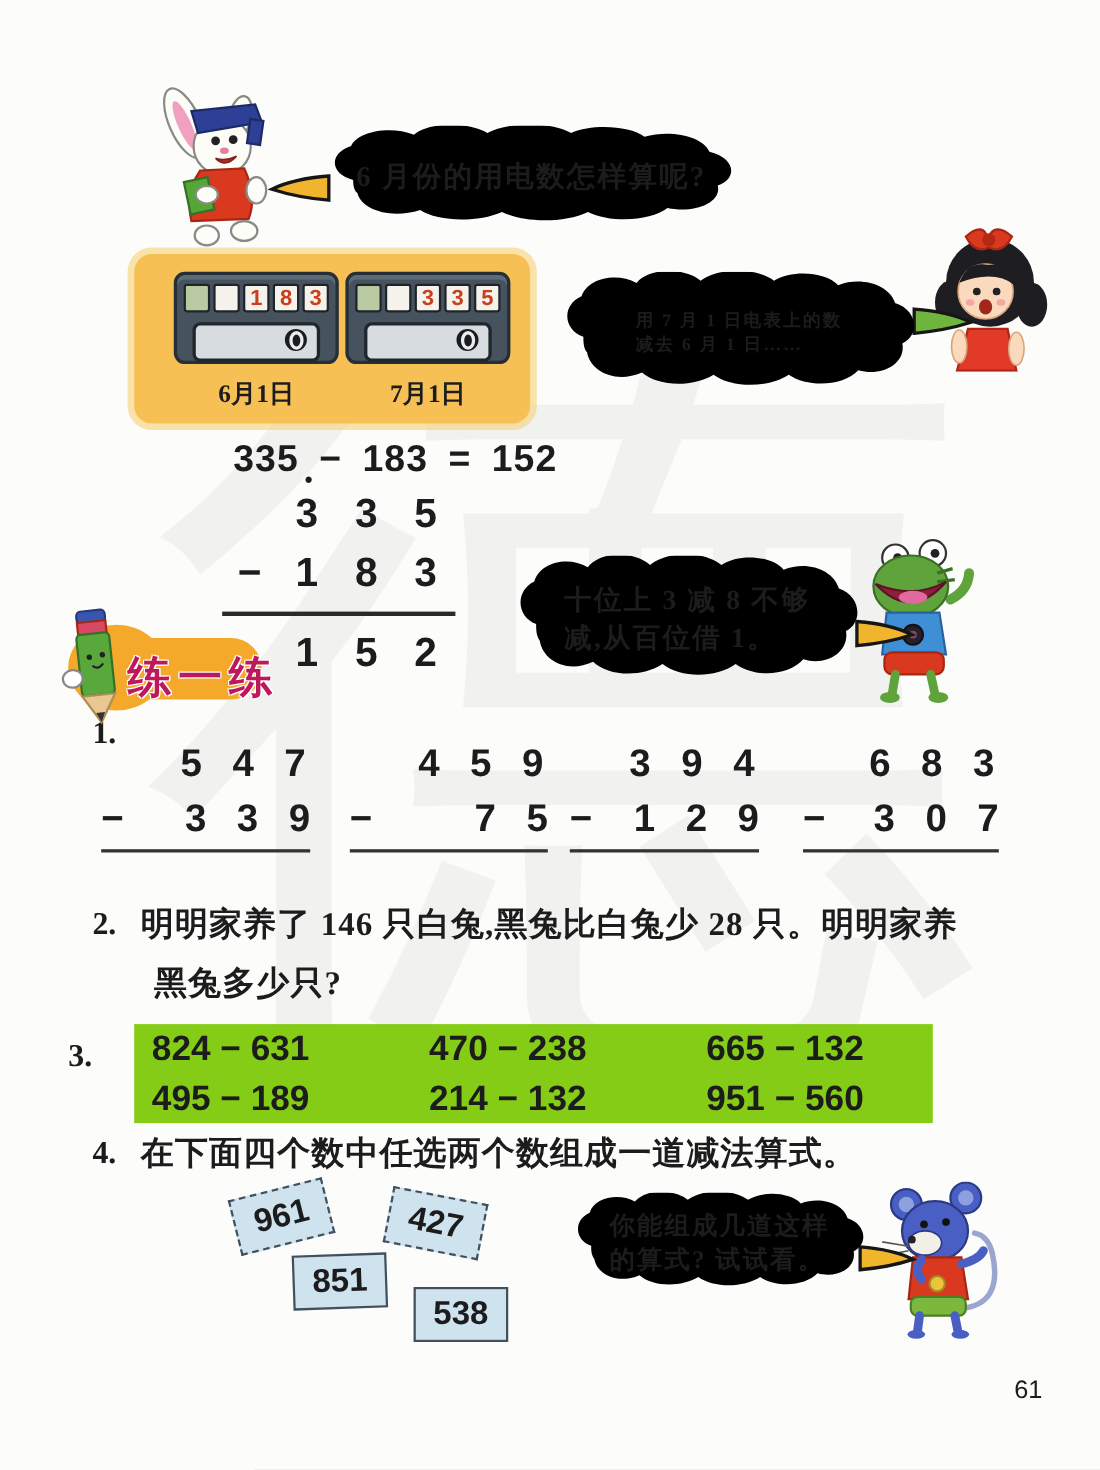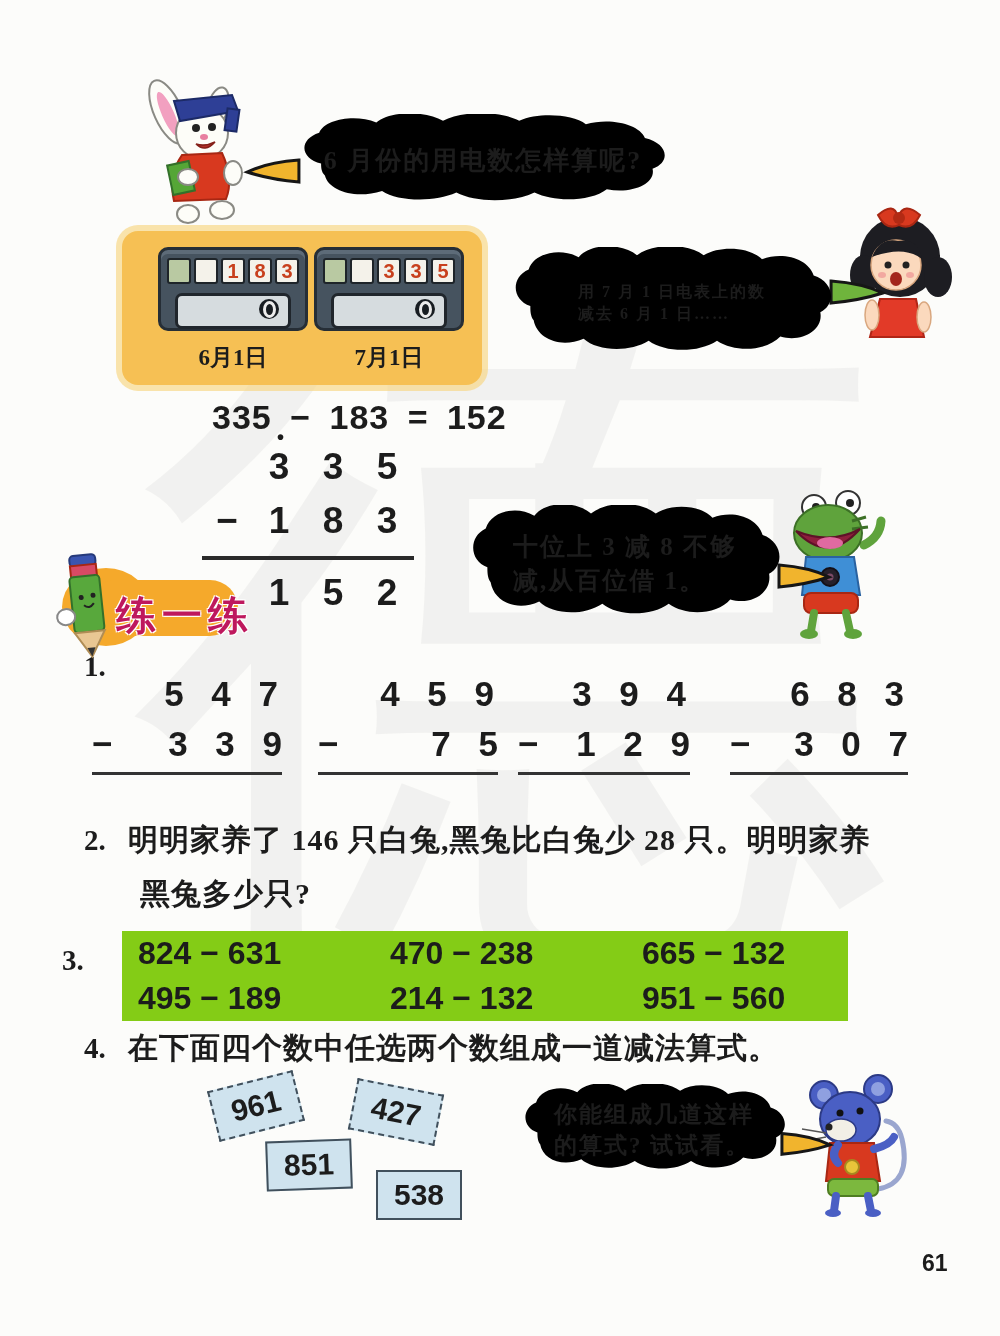--- a/index.html
+++ b/index.html
@@ -72,21 +72,21 @@
   .pinkbox{position:absolute;left:122px;top:931px;width:726px;height:90px;background:#84cc16;
            display:grid;grid-template-columns:252px 252px 1fr;align-items:center;
            padding-left:16px;box-sizing:border-box;font-size:32px;font-weight:600;z-index:2;}
 
   
   .card{position:absolute;background:#cfe3ee;border:2px solid #41505c;display:flex;
         align-items:center;justify-content:center;font-size:30px;font-weight:600;z-index:2;}
   .card.dashed{border-style:dashed;}
 
   .char-svg{position:absolute;z-index:2;}
-  .page-number{position:absolute;left:922px;top:1250px;font-size:23px;font-weight:700;z-index:2;}
+  .page-number{position:absolute;left:922px;top:1250px;font-size:23px;font-weight:400;z-index:2;}
 </style>
 </head>
 <body>
 
 <svg width="0" height="0" style="position:absolute">
   <defs>
     <symbol id="cloud" viewBox="0 0 420 110" preserveAspectRatio="none">
       <path vector-effect="non-scaling-stroke" d="M40,58 C18,52 16,30 38,22 C44,6 76,0 98,10
         C112,-4 150,-4 168,8 C188,-4 228,-4 248,8 C268,-2 304,0 318,12 C344,4 374,12 380,28
         C404,34 408,56 388,64 C392,82 366,94 340,88 C324,102 286,104 264,92 C242,104 202,104 182,92

